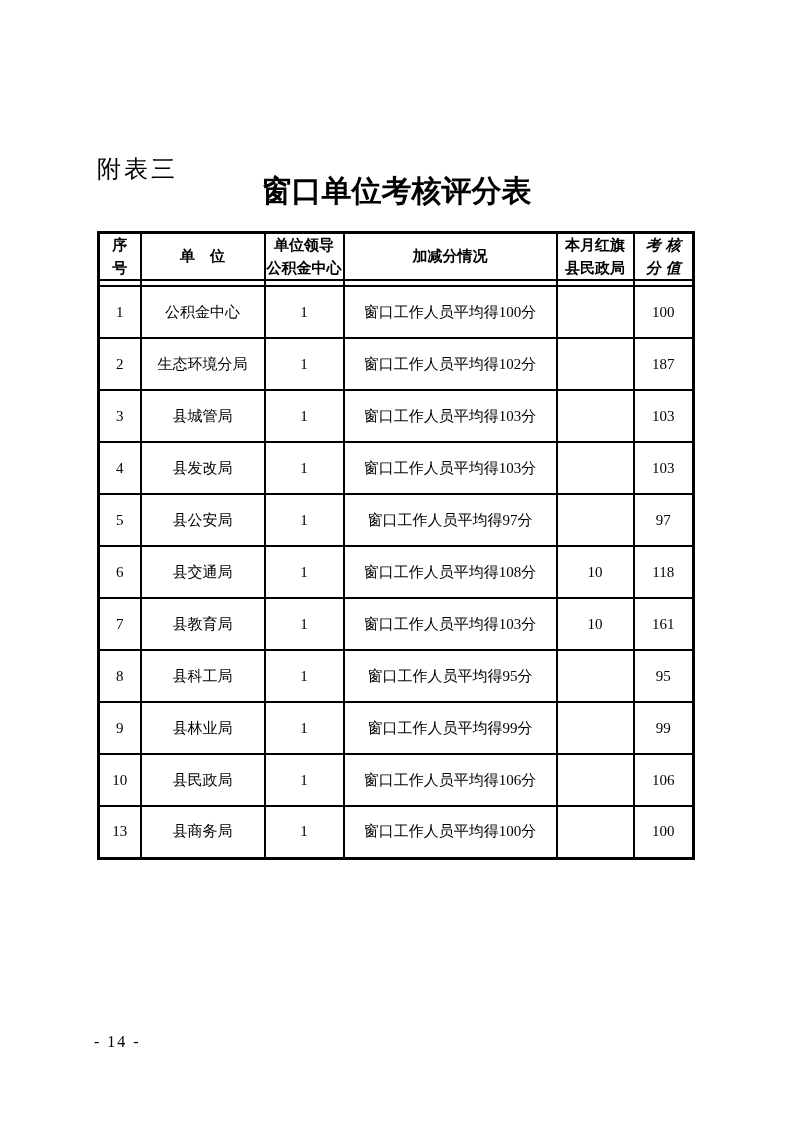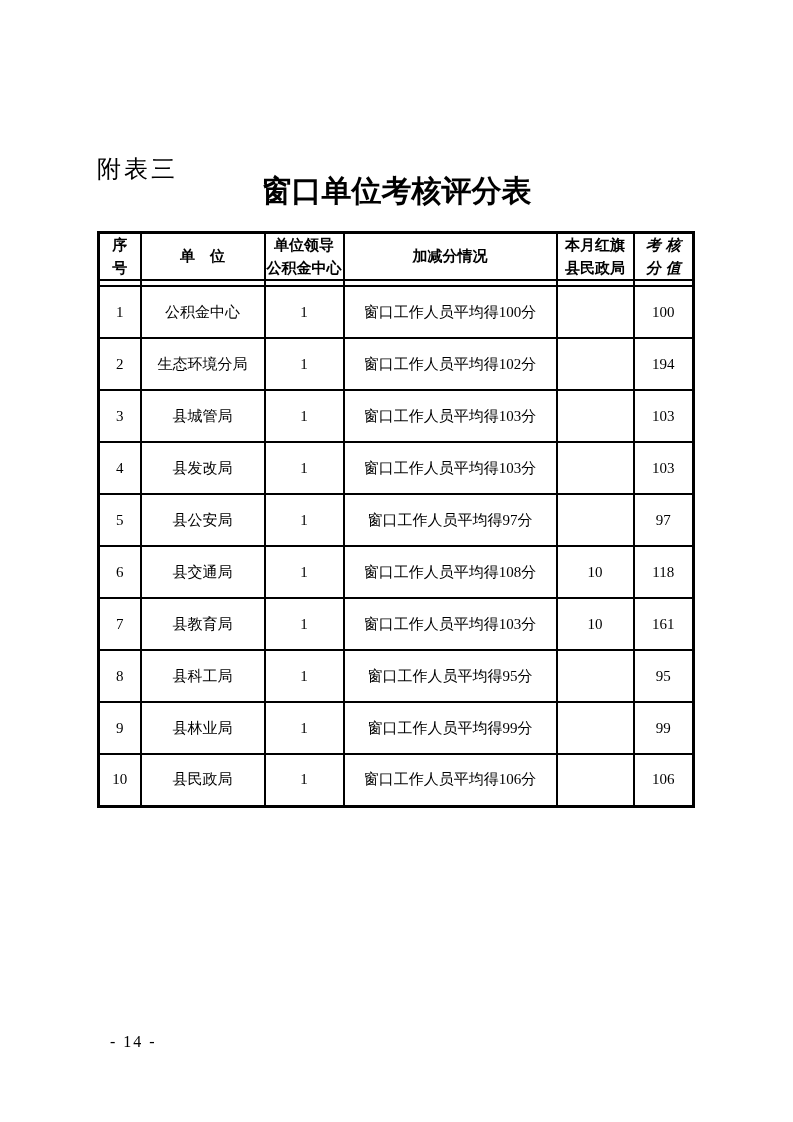--- a/index.html
+++ b/index.html
@@ -73,21 +73,20 @@
   col.col-adjust { width: 213px; }
   col.col-bonus  { width: 77px; }
   col.col-score  { width: 60px; }
   .page-number {
     position: absolute;
     left: 94px;
     top: 1033px;
     font-size: 16px;
     letter-spacing: 2px;
     font-family: "Liberation Serif", serif;
-    margin-left: 16px;
   }
 </style>
 </head>
 <body>
 
 <div class="page">
 
   <div class="annotation">附表三</div>
 
   <div class="doc-title">窗口单位考核评分表</div>
@@ -143,21 +142,21 @@
           <td>窗口工作人员平均得100分</td>
           <td></td>
           <td>100</td>
         </tr>
         <tr>
           <td>2</td>
           <td>生态环境分局</td>
           <td>1</td>
           <td>窗口工作人员平均得102分</td>
           <td></td>
-          <td>194</td>
+          <td>187</td>
         </tr>
         <tr>
           <td>3</td>
           <td>县城管局</td>
           <td>1</td>
           <td>窗口工作人员平均得103分</td>
           <td></td>
           <td>103</td>
         </tr>
         <tr>
@@ -209,18 +208,26 @@
           <td>99</td>
         </tr>
         <tr>
           <td>10</td>
           <td>县民政局</td>
           <td>1</td>
           <td>窗口工作人员平均得106分</td>
           <td></td>
           <td>106</td>
         </tr>
+        <tr>
+          <td>13</td>
+          <td>县商务局</td>
+          <td>1</td>
+          <td>窗口工作人员平均得100分</td>
+          <td></td>
+          <td>100</td>
+        </tr>
       </tbody>
   </table>
 
   <div class="page-number">- 14 -</div>
 
 </div>
 
 </body></html>

